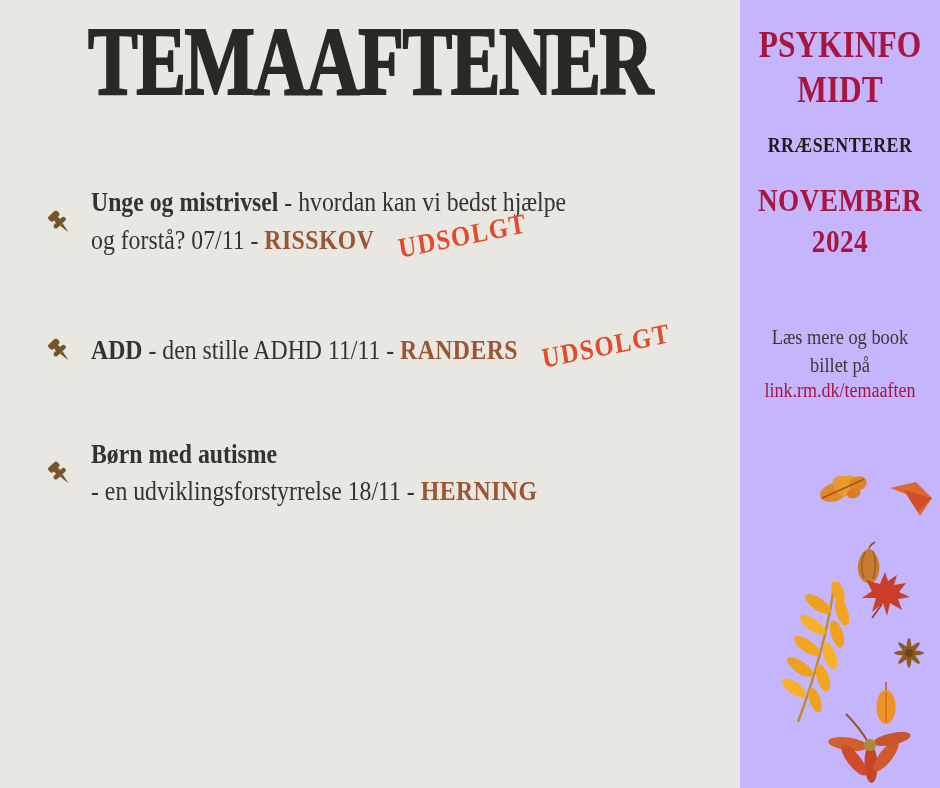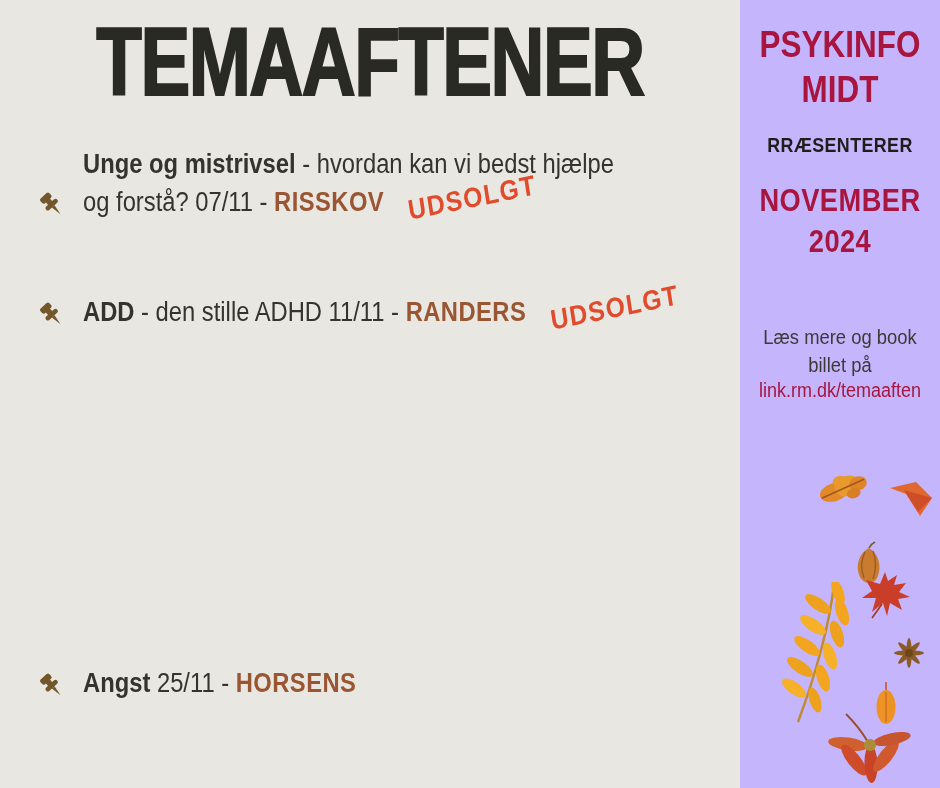--- a/index.html
+++ b/index.html
@@ -1,28 +1,28 @@
 <!DOCTYPE html>
 <html><head>
 <meta charset="utf-8">
 <style>
   html,body{margin:0;padding:0;background:#ffffff;}
   .poster{
     position:relative;width:940px;height:788px;overflow:hidden;
-    background:#e9e7e2;font-family:Liberation Sans, sans-serif;
+    background:#e9e7e2;font-family:Liberation Serif, serif;
   }
   
   .main{position:absolute;left:0;top:0;width:740px;height:788px;}
   .title{
     position:absolute;top:6px;left:0;width:740px;text-align:center;
     font-size:97px;font-weight:bold;color:#2a2a24;letter-spacing:-2px;
     transform:scaleX(.77);transform-origin:center top;
     -webkit-text-stroke:2.2px #2a2a24;white-space:nowrap;
   }
-  .event{position:absolute;left:36px;display:flex;align-items:flex-end;}
+  .event{position:absolute;left:44px;display:flex;align-items:center;margin-top:38px;}
   .pin{width:32px;height:32px;flex:none;margin-top:2px;}
   .etext{
     margin-left:15px;font-size:27px;line-height:37px;color:#34332d;
     transform:scaleX(.88);transform-origin:left top;white-space:nowrap;
   }
   .b{font-weight:bold;}
   .loc{font-weight:bold;color:#9a5632;letter-spacing:.5px;}
   .soldout{
     display:inline-block;font-weight:bold;color:#e14b2b;letter-spacing:1.5px;
     transform:rotate(-10deg) translateY(9px);transform-origin:left center;
@@ -89,35 +89,36 @@
           <rect x="13.2" y="9" width="5.6" height="5"></rect>
           <rect x="8.5" y="13.2" width="15" height="4.6" rx="2.2"></rect>
           <path d="M14.2 17.8 L17.8 17.8 L16.2 28.5 Z"></path>
         </g>
       </svg>
       <div class="etext">
         <div><span class="b">ADD</span><span> - den stille ADHD 11/11 - </span><span class="loc">RANDERS</span><span class="soldout">UDSOLGT</span></div>
       </div>
     </div>
 
-
-
-    <div class="event" style="top:665px">
+    <div class="event" style="top:398px">
       <svg class="pin" viewBox="0 0 32 32">
         <g fill="#73562a" transform="rotate(-42 16 16)">
           <rect x="10" y="3.5" width="12" height="6.5" rx="2"></rect>
           <rect x="13.2" y="9" width="5.6" height="5"></rect>
           <rect x="8.5" y="13.2" width="15" height="4.6" rx="2.2"></rect>
           <path d="M14.2 17.8 L17.8 17.8 L16.2 28.5 Z"></path>
         </g>
       </svg>
       <div class="etext">
-        <div><span class="b">Angst</span><span> 25/11 - </span><span class="loc">HORSENS</span></div>
+        <div><span class="b">Børn med autisme</span></div>
+        <div><span>- en udviklingsforstyrrelse 18/11 - </span><span class="loc">HERNING</span></div>
       </div>
     </div>
+
+
 
   </div>
 
   <div class="sidebar">
 
     <div class="brand">
       <div>PSYKINFO</div>
       <div>MIDT</div>
     </div>
 

